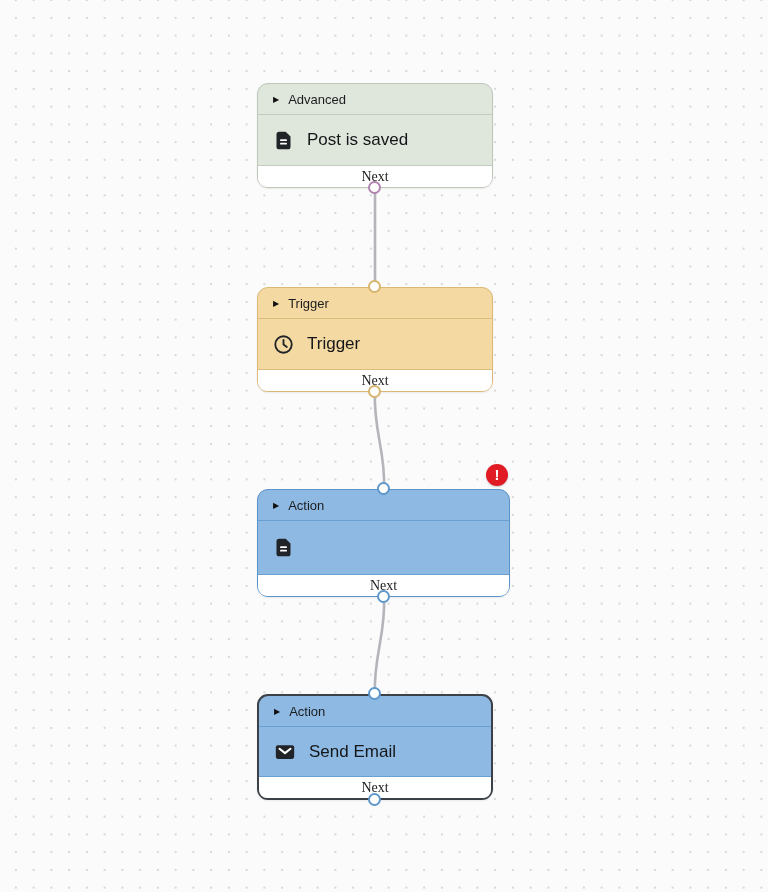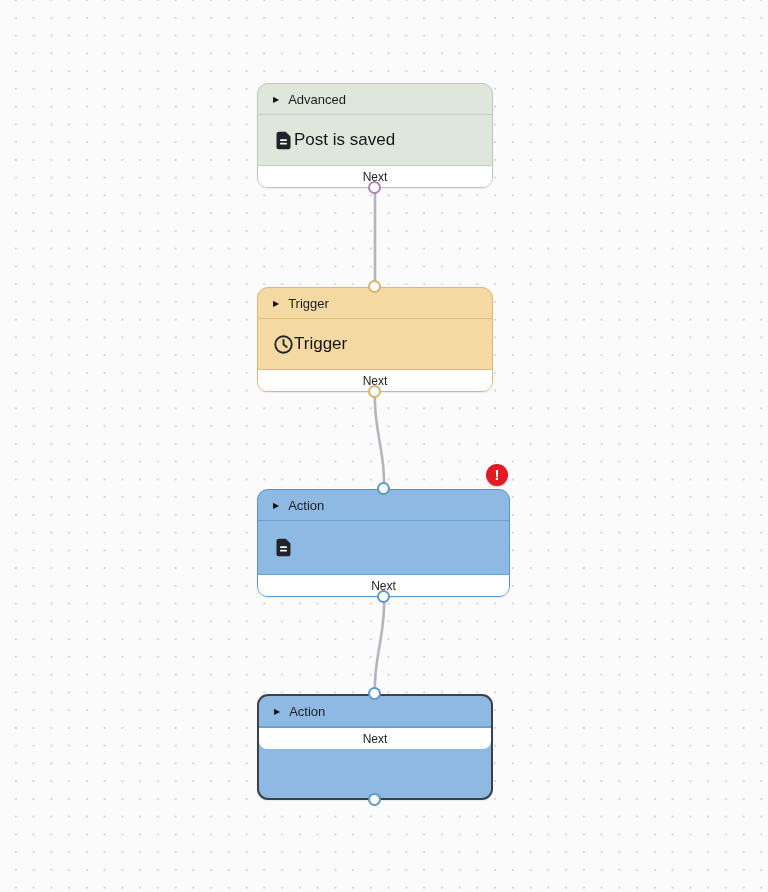--- a/index.html
+++ b/index.html
@@ -19,28 +19,28 @@
     box-shadow:0 1px 2px rgba(0,0,0,0.07);
   }
   .node.selected{border-width:2px;}
   .node-header{
     height:30px;flex:0 0 30px;display:flex;align-items:center;gap:9px;
     padding:0 15px;border-bottom:1px solid rgba(0,0,0,0.18);
     font-size:13px;color:#1c1d1f;cursor:pointer;
   }
   .disclosure{font-size:8px;color:#111;line-height:1;transform:translateY(0.5px);}
   .node-body{
-    flex:1 1 auto;display:flex;align-items:center;padding:0 15px;
+    flex:1 1 auto;display:flex;align-items:center;gap:13px;padding:0 15px;
     font-size:17px;color:#141619;
   }
   .node-body .nicon{display:flex;align-items:center;}
   .node-footer{
     flex:0 0 21px;height:21px;background:#ffffff;border-top:1px solid rgba(0,0,0,0.18);
     border-radius:0 0 9px 9px;display:flex;align-items:center;justify-content:center;
-    font-size:12px;font-weight:500;color:#222;
+    font-size:14px;font-weight:500;color:#222;font-family:Liberation Serif, serif;
   }
   .node.selected .node-footer{border-radius:0 0 8px 8px;}
   .port{
     position:absolute;z-index:3;width:9px;height:9px;border-radius:50%;
     background:#fff;border:2.5px solid #888;cursor:crosshair;
   }
   .error-badge{
     position:absolute;z-index:4;left:486px;top:464px;width:22px;height:22px;
     border-radius:50%;color:#fff;font-weight:bold;font-size:15px;line-height:22px;
     text-align:center;cursor:pointer;box-shadow:0 1px 2px rgba(0,0,0,0.2);
@@ -107,20 +107,29 @@
       </span>
     </div>
     <div class="node-footer" style="border-top-color: rgb(105, 159, 209); background: rgb(255, 255, 255);">Next</div>
   </div>
 
   <div class="node selected" style="left: 257px; top: 694px; width: 236px; height: 106px; background: rgb(141, 185, 226); border-color: rgb(60, 65, 72);">
     <div class="node-header" style="border-bottom-color: rgb(105, 159, 209);">
       <span class="disclosure">▶</span>
       <span>Action</span>
     </div>
+    <div class="node-body">
+      <span class="nicon">
+        <svg viewBox="0 0 24 24" width="22" height="22">
+          <rect x="2" y="4.5" width="20" height="15" rx="2.2" fill="#202327"></rect>
+          <path d="M6 8.5 L12 13.2 L18 8.5" fill="none" stroke="#fff" stroke-width="2.3" stroke-linecap="round" stroke-linejoin="round"></path>
+        </svg>
+      </span>
+      <span>Send Email</span>
+    </div>
     <div class="node-footer" style="border-top-color: rgb(105, 159, 209); background: rgb(255, 255, 255);">Next</div>
   </div>
 
   <div class="port" style="left: 368px; top: 181px; border-color: rgb(177, 131, 177);"></div>
   <div class="port" style="left: 368px; top: 280px; border-color: rgb(216, 181, 110);"></div>
   <div class="port" style="left: 368px; top: 385px; border-color: rgb(216, 181, 110);"></div>
   <div class="port" style="left: 377px; top: 482px; border-color: rgb(95, 151, 203);"></div>
   <div class="port" style="left: 377px; top: 590px; border-color: rgb(95, 151, 203);"></div>
   <div class="port" style="left: 368px; top: 687px; border-color: rgb(95, 151, 203);"></div>
   <div class="port" style="left: 368px; top: 793px; border-color: rgb(95, 151, 203);"></div>

